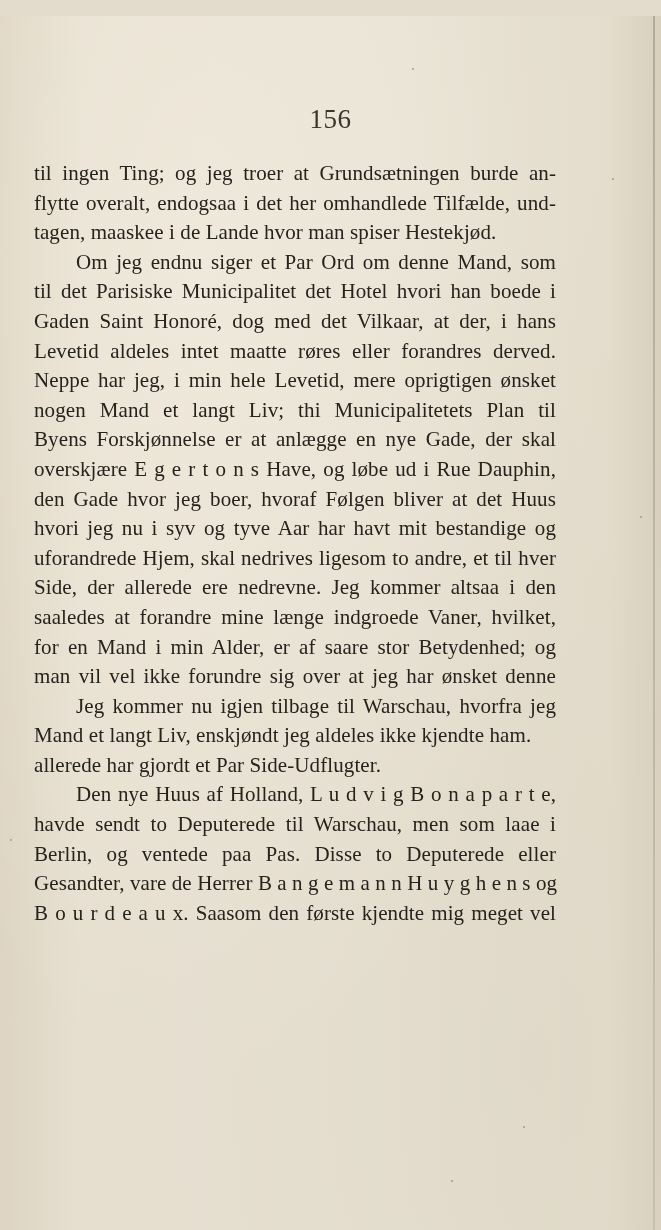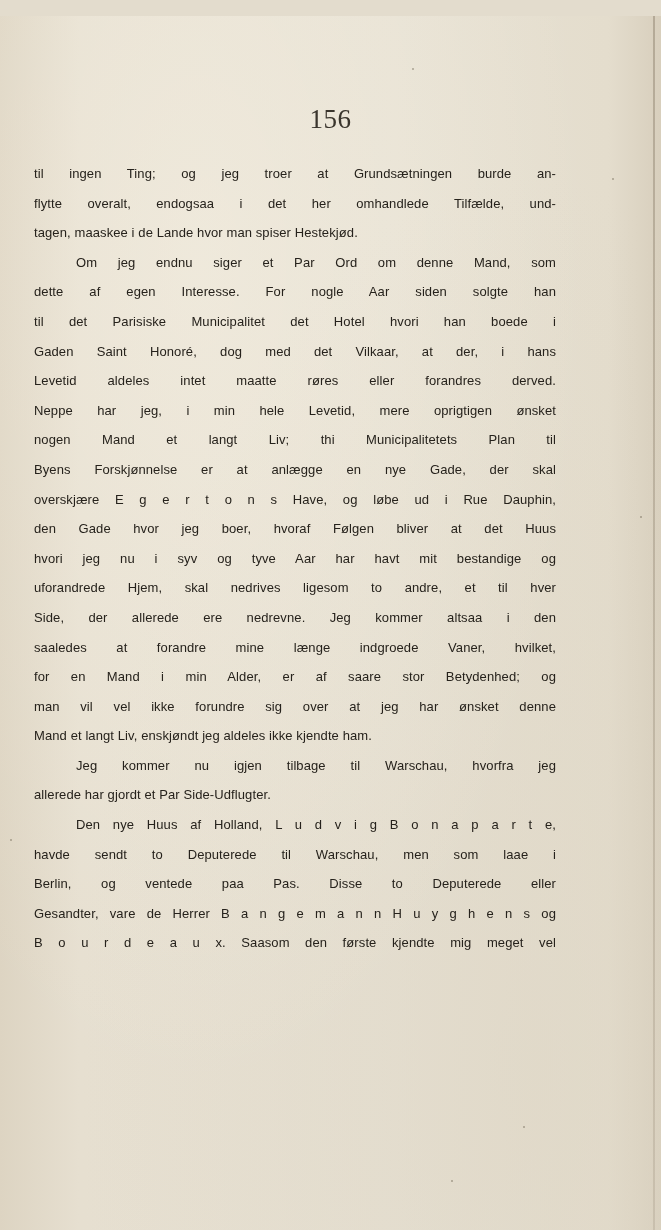--- a/index.html
+++ b/index.html
@@ -47,22 +47,22 @@
     }
     .text-block {
       position: absolute;
       left: 34px;
       top: 143px;
       width: 522px;
     }
     .line {
       height: 29.6px;
       line-height: 29.6px;
-      font-family: Liberation Sans, sans-serif;
-      font-size: 13px;
+      font-family: Liberation Serif, serif;
+      font-size: 21px;
       white-space: nowrap;
       text-align: justify;
       text-align-last: justify;
       color: #26221c;
       letter-spacing: 0.1px;
     }
     .line.indent {
       padding-left: 42px;
     }
     .line.last {
@@ -89,37 +89,36 @@
   <div class="speck" style="left:451px;top:1164px;"></div>
   <div class="speck" style="left:640px;top:500px;"></div>
 
   <div class="page-number">156</div>
 
   <div class="text-block">
     <div class="line">til ingen Ting; og jeg troer at Grundsætningen burde an-</div>
     <div class="line">flytte overalt, endogsaa i det her omhandlede Tilfælde, und-</div>
     <div class="line last">tagen, maaskee i de Lande hvor man spiser Hestekjød.</div>
     <div class="line indent">Om jeg endnu siger et Par Ord om denne Mand, som</div>
-    <div class="line">dette af egen Interesse.  For nogle Aar siden solgte han</div>
     <div class="line">til det Parisiske Municipalitet det Hotel hvori han boede i</div>
     <div class="line">Gaden Saint Honoré, dog med det Vilkaar, at der, i hans</div>
     <div class="line">Levetid aldeles intet maatte røres eller forandres derved.</div>
     <div class="line">Neppe har jeg, i min hele Levetid, mere oprigtigen ønsket</div>
     <div class="line">nogen Mand et langt Liv; thi Municipalitetets Plan til</div>
     <div class="line">Byens Forskjønnelse er at anlægge en nye Gade, der skal</div>
     <div class="line">overskjære E g e r t o n s Have, og løbe ud i Rue Dauphin,</div>
     <div class="line">den Gade hvor jeg boer, hvoraf Følgen bliver at det Huus</div>
     <div class="line">hvori jeg nu i syv og tyve Aar har havt mit bestandige og</div>
     <div class="line">uforandrede Hjem, skal nedrives ligesom to andre, et til hver</div>
     <div class="line">Side, der allerede ere nedrevne.  Jeg kommer altsaa i den</div>
     <div class="line">saaledes at forandre mine længe indgroede Vaner, hvilket,</div>
     <div class="line">for en Mand i min Alder, er af saare stor Betydenhed; og</div>
     <div class="line">man vil vel ikke forundre sig over at jeg har ønsket denne</div>
+    <div class="line indent">Jeg kommer nu igjen tilbage til Warschau, hvorfra jeg</div>
     <div class="line last">Mand et langt Liv, enskjøndt jeg aldeles ikke kjendte ham.</div>
-    <div class="line indent">Jeg kommer nu igjen tilbage til Warschau, hvorfra jeg</div>
     <div class="line last">allerede har gjordt et Par Side-Udflugter.</div>
     <div class="line indent">Den nye Huus af Holland, L u d v i g  B o n a p a r t e,</div>
     <div class="line">havde sendt to Deputerede til Warschau, men som laae i</div>
     <div class="line">Berlin, og ventede paa Pas.  Disse to Deputerede eller</div>
     <div class="line">Gesandter, vare de Herrer B a n g e m a n n  H u y g h e n s  og</div>
     <div class="line">B o u r d e a u x.  Saasom den første kjendte mig meget vel</div>
   </div>
 </div>
 
 </body></html>

